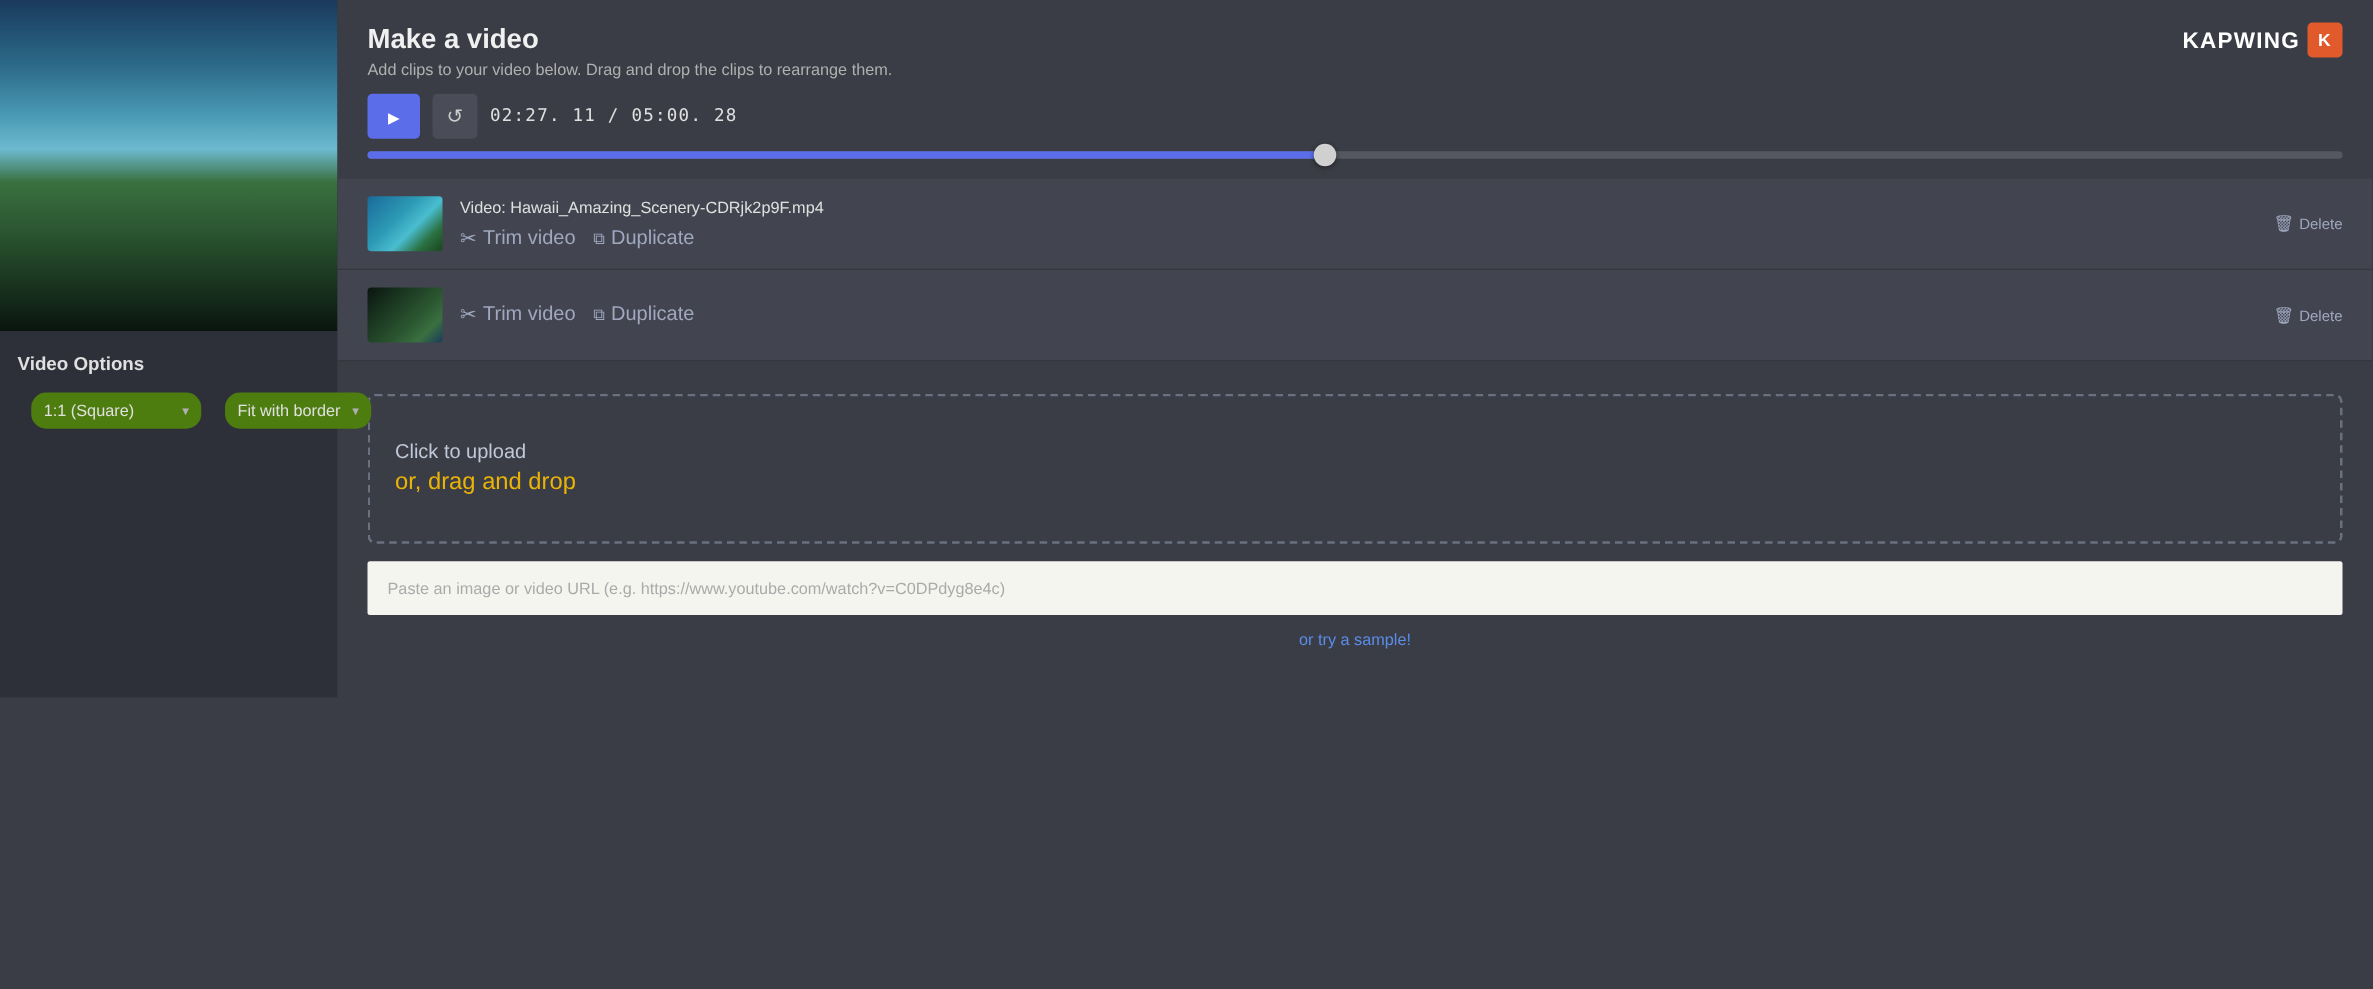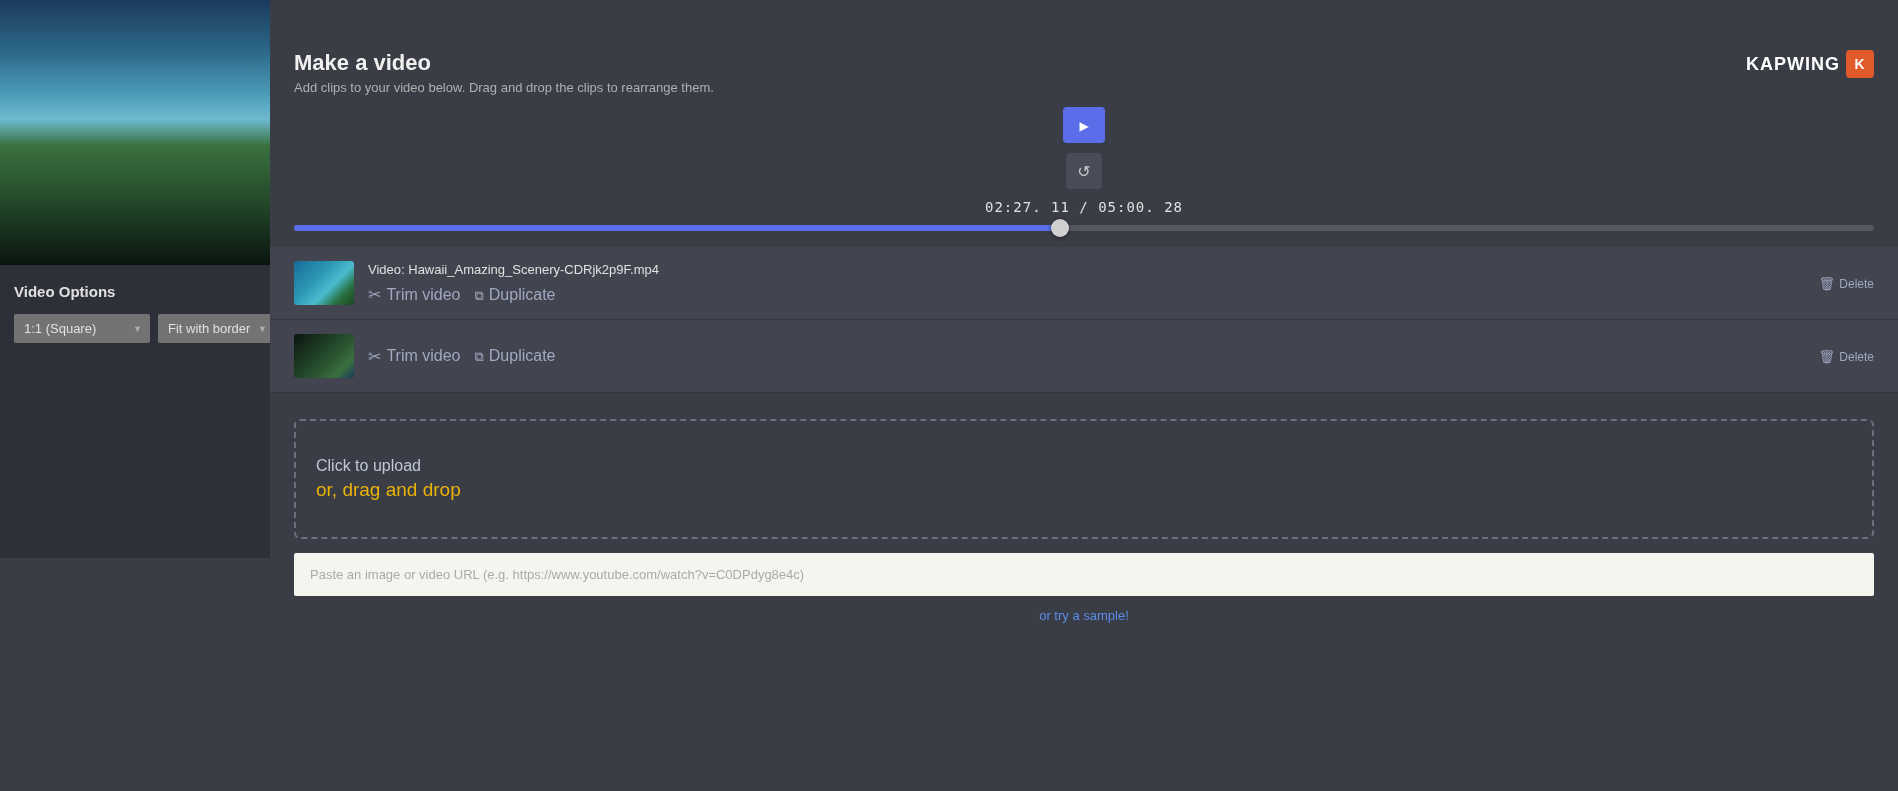--- a/index.html
+++ b/index.html
@@ -71,40 +71,40 @@
       font-size: 9px;
       color: #b0b0b0;
       position: absolute;
       right: 8px;
       top: 50%;
       transform: translateY(-50%);
       pointer-events: none;
     }
     .dropdown-wrapper select {
       padding-right: 24px;
-      background: #737373;
+      background: #4d7c0f;
       color: #e0e0e0;
       border: none;
-      border-radius: 2px;
+      border-radius: 12px;
       padding-left: 10px;
       padding-top: 7px;
       padding-bottom: 7px;
       font-size: 13px;
       cursor: pointer;
+      margin-left: 11px;
     }
 
     
     .main {
       flex: 1;
       display: flex;
       flex-direction: column;
       background: #3a3d45;
       height: 739px;
       overflow-y: auto;
-      margin-top: 32px;
     }
 
     
     .header {
       display: flex;
       justify-content: space-between;
       align-items: flex-start;
       padding: 18px 24px 12px 24px;
     }
     .header-left {}
@@ -139,21 +139,20 @@
       color: #fff;
       font-weight: bold;
     }
 
     
     .player-controls {
       display: flex;
       align-items: center;
       padding: 0 24px 10px 24px;
       gap: 10px;
-      flex-direction: column;
     }
     .play-btn {
       width: 42px;
       height: 36px;
       background: #5b6de8;
       border: none;
       border-radius: 4px;
       color: #fff;
       font-size: 14px;
       cursor: pointer;

